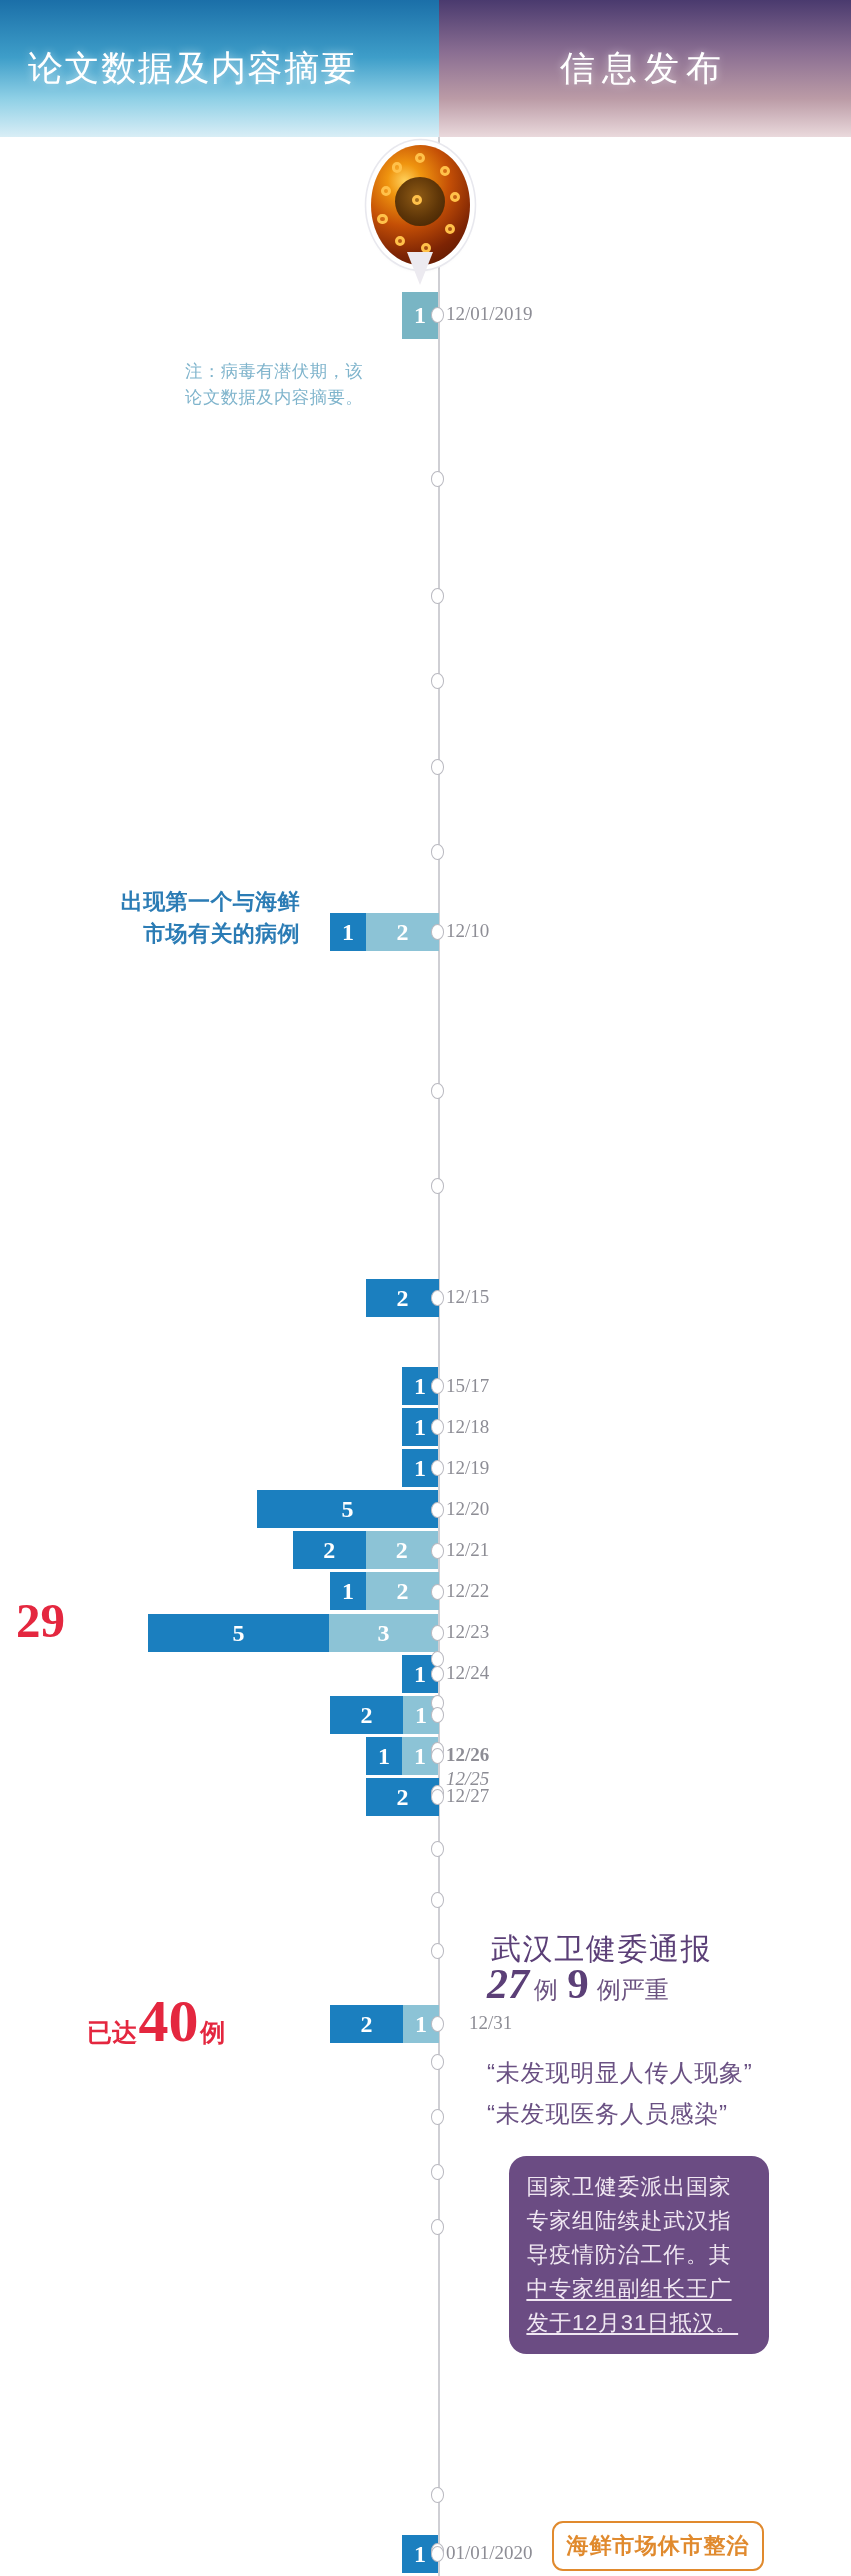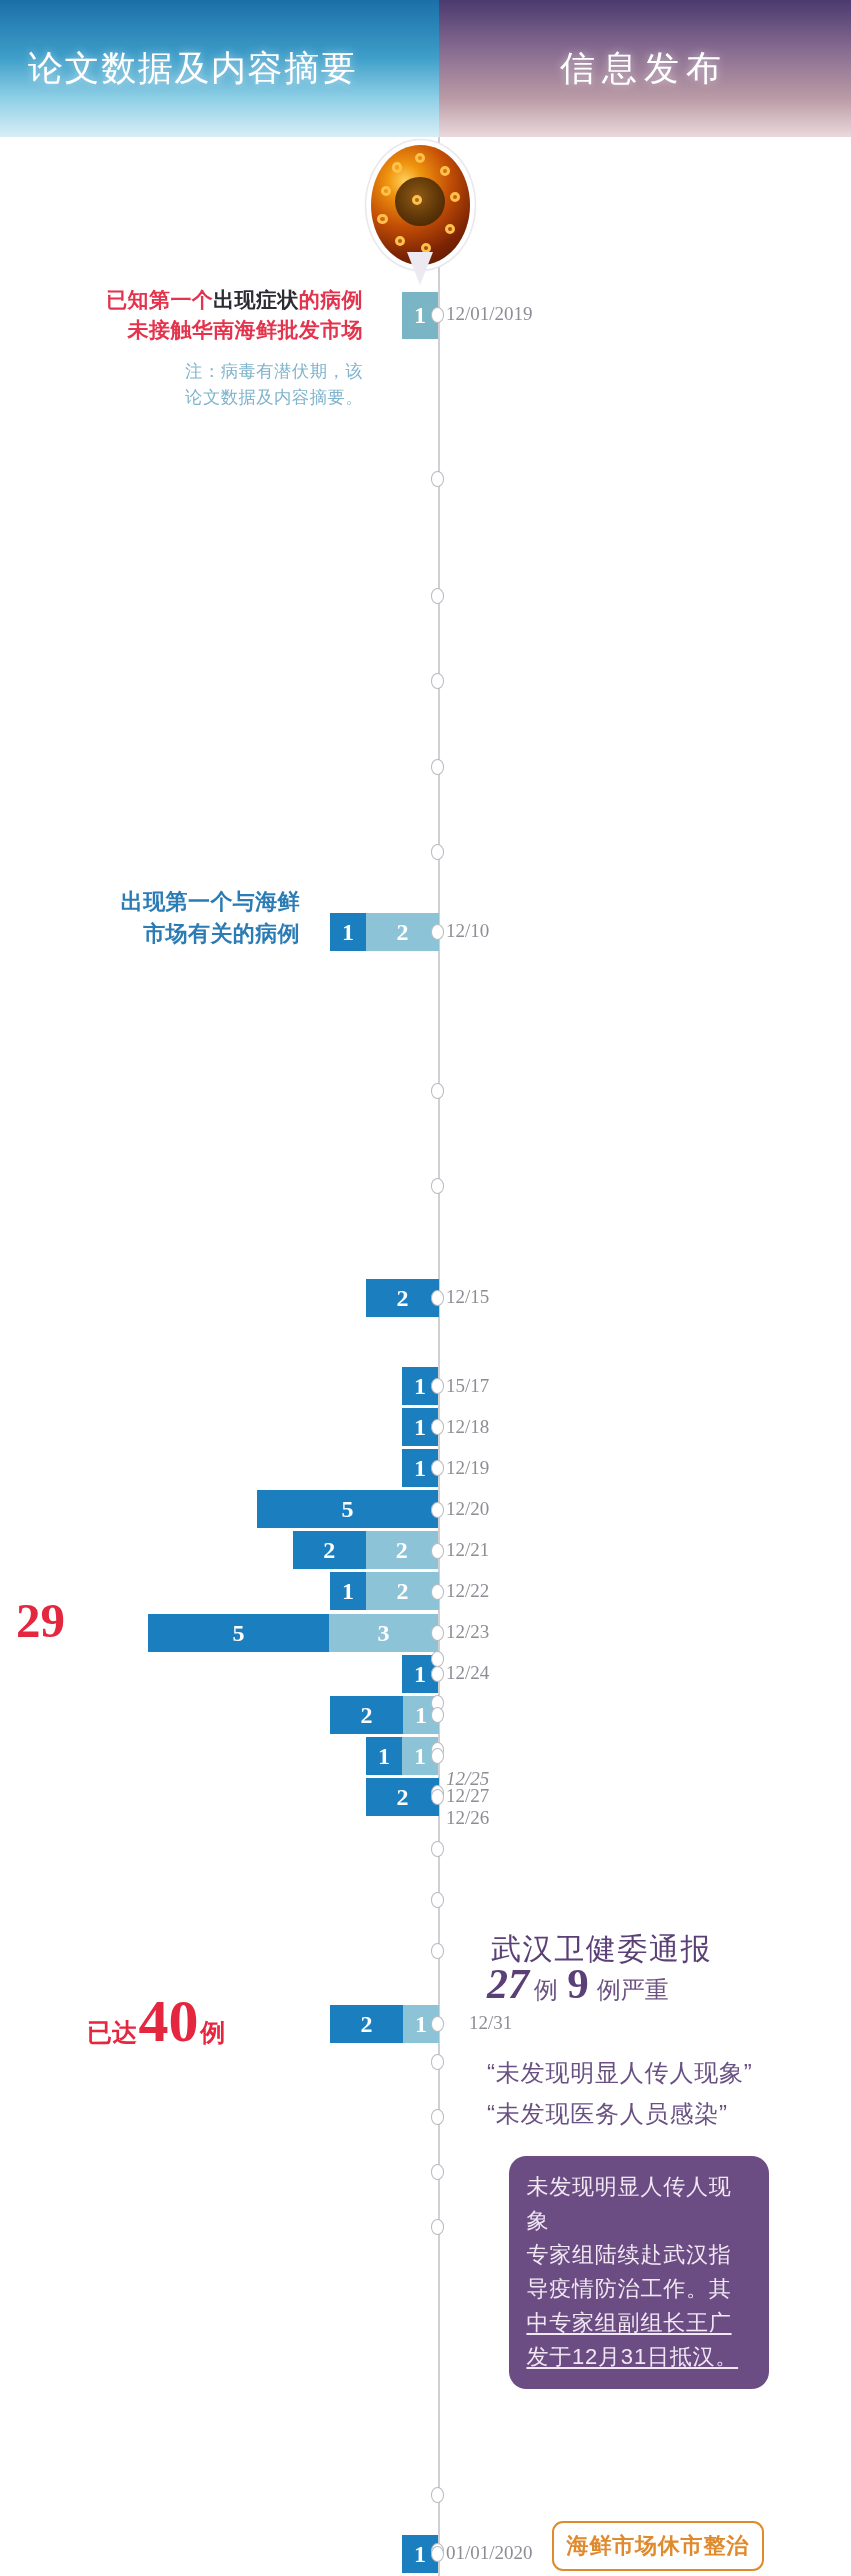--- a/index.html
+++ b/index.html
@@ -259,21 +259,21 @@
       <div class="bar" style="left: 402px; top: 1518px; height: 38px; width: 36px;">
         <div class="seg dark" style="width: 36px;">1</div>
       </div>
       <div class="node" style="top: 1570px;"></div>
       <div class="date" style="top: 1631px; font-style: italic;">12/25</div>
       <div class="bar" style="left: 330px; top: 1559px; height: 38px; width: 109px;">
         <div class="seg dark" style="width: 73px;">2</div>
         <div class="seg light" style="width: 36px;">1</div>
       </div>
       <div class="node" style="top: 1611px;"></div>
-      <div class="date" style="top: 1670px;">12/26</div>
+      <div class="date" style="top: 1607px; font-weight: bold;">12/26</div>
       <div class="bar" style="left: 366px; top: 1600px; height: 38px; width: 73px;">
         <div class="seg dark" style="width: 36px;">1</div>
         <div class="seg light" style="width: 36px;">1</div>
       </div>
       <div class="node" style="top: 1652px;"></div>
       <div class="date" style="top: 1648px;">12/27</div>
       <div class="bar" style="left: 366px; top: 1641px; height: 38px; width: 73px;">
         <div class="seg dark" style="width: 73px;">2</div>
       </div>
       <div class="node" style="top: 1879px;"></div>
@@ -282,26 +282,20 @@
         <div class="seg dark" style="width: 73px;">2</div>
         <div class="seg light" style="width: 36px;">1</div>
       </div>
       <div class="node" style="top: 2409px;"></div>
       <div class="date" style="top: 2405px;">01/01/2020</div>
       <div class="bar" style="left: 402px; top: 2398px; height: 38px; width: 36px;">
         <div class="seg dark" style="width: 36px;">1</div>
       </div>
     </div>
 
-  <div class="ann ann-red" style="left:32px; top:148px; width:331px;">
-    <div>
-      <span>已知第一个</span><span class="blk">出现症状</span><span>的病例</span>
-    </div>
-    <div>未接触华南海鲜批发市场</div>
-  </div>
 
   <div class="ann ann-note" style="left:95px; top:221px; width:268px;">
     <div>注：病毒有潜伏期，该</div>
     <div>论文数据及内容摘要。</div>
   </div>
 
   <div class="ann ann-blue" style="left:63px; top:749px; width:237px;">
     <div>出现第一个与海鲜</div>
     <div>市场有关的病例</div>
   </div>
@@ -320,21 +314,21 @@
     <span class="big">27</span>
     <span class="unit">例</span>
     <span class="big2">9</span>
     <span class="unit2">例严重</span>
   </div>
 
   <div class="rp rp-quote" style="left:487px; top:1918px;">“未发现明显人传人现象”</div>
   <div class="rp rp-quote" style="left:487px; top:1959px;">“未发现医务人员感染”</div>
 
   <div class="rp rp-box" style="left:509px; top:2019px;">
-    <div>未发现明显人传人现象</div>
+    <div>国家卫健委派出国家</div>
     <div>专家组陆续赴武汉指</div>
     <div>导疫情防治工作。其</div>
     <div><u>中专家组副组长王广</u></div>
     <div><u>发于12月31日抵汉。</u></div>
   </div>
 
   <div class="orange-box" style="left:552px; top:2384px;">海鲜市场休市整治</div>
 
 </div>
 

